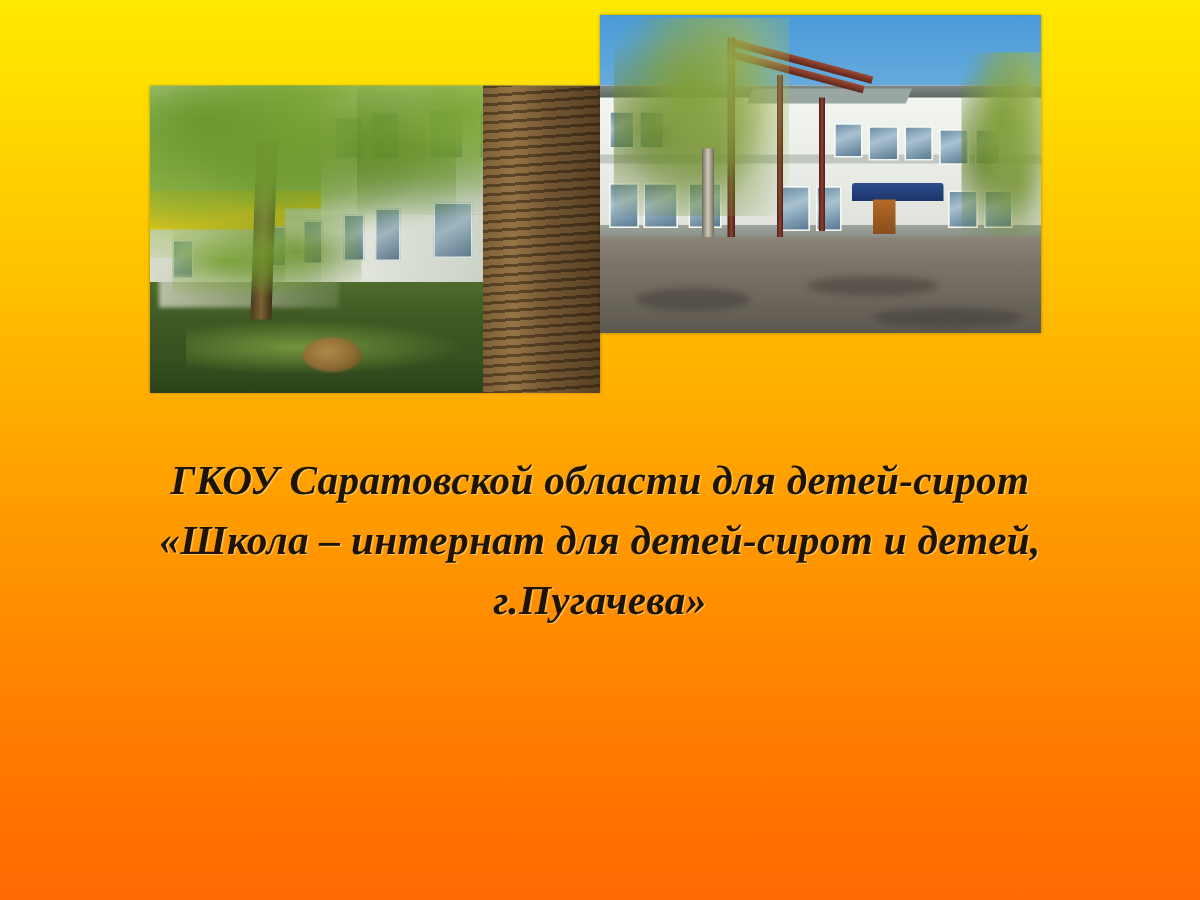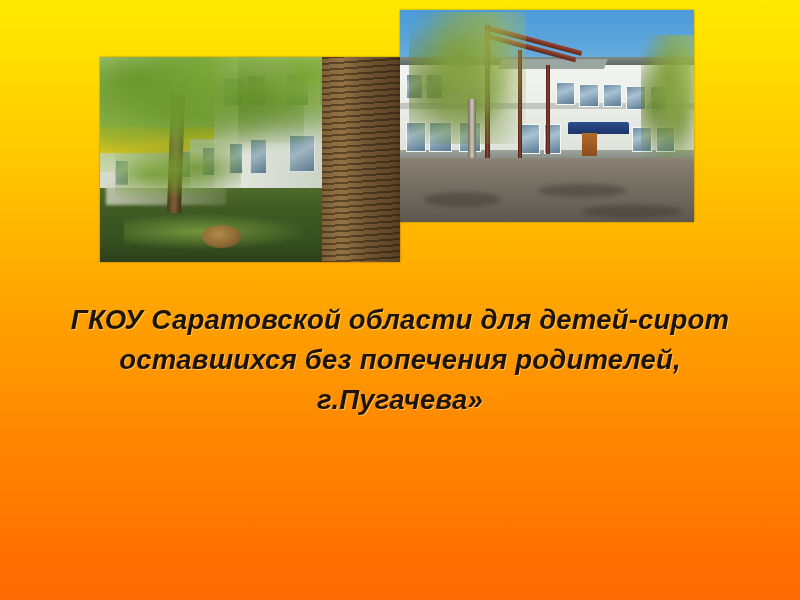--- a/index.html
+++ b/index.html
@@ -18,21 +18,21 @@
         #FFE000 8%,
         #FFD400 17%,
         #FFC500 28%,
         #FFB400 40%,
         #FFA200 52%,
         #FF9400 63%,
         #FF8500 74%,
         #FF7A00 84%,
         #FF7000 92%,
         #FF6A05 100%);
-    font-family: Liberation Sans, sans-serif;
+    font-family: Liberation Serif, serif;
   }
 
   
   .photo {
     position: absolute;
     overflow: hidden;
     box-shadow: 0 0 2px rgba(60,40,0,.45);
   }
   #photo-left {
     left: 100px;
@@ -339,17 +339,17 @@
 
       <div class="ground"></div>
       <div class="dirt" style="left:8%;bottom:7%;width:26%;height:7%"></div>
       <div class="dirt" style="left:47%;bottom:12%;width:30%;height:6%"></div>
       <div class="dirt" style="left:62%;bottom:2%;width:34%;height:6%"></div>
     </div>
   </div>
 
   <div id="caption">
     <span class="ln">ГКОУ  Саратовской области  для  детей-сирот</span>
-    <span class="ln">оставшихся  без  попечения  родителей,</span>
+    <span class="ln">«Школа – интернат  для  детей-сирот  и  детей,</span>
     <span class="ln">г.Пугачева»</span>
   </div>
 
 </div>
 
 </body></html>

